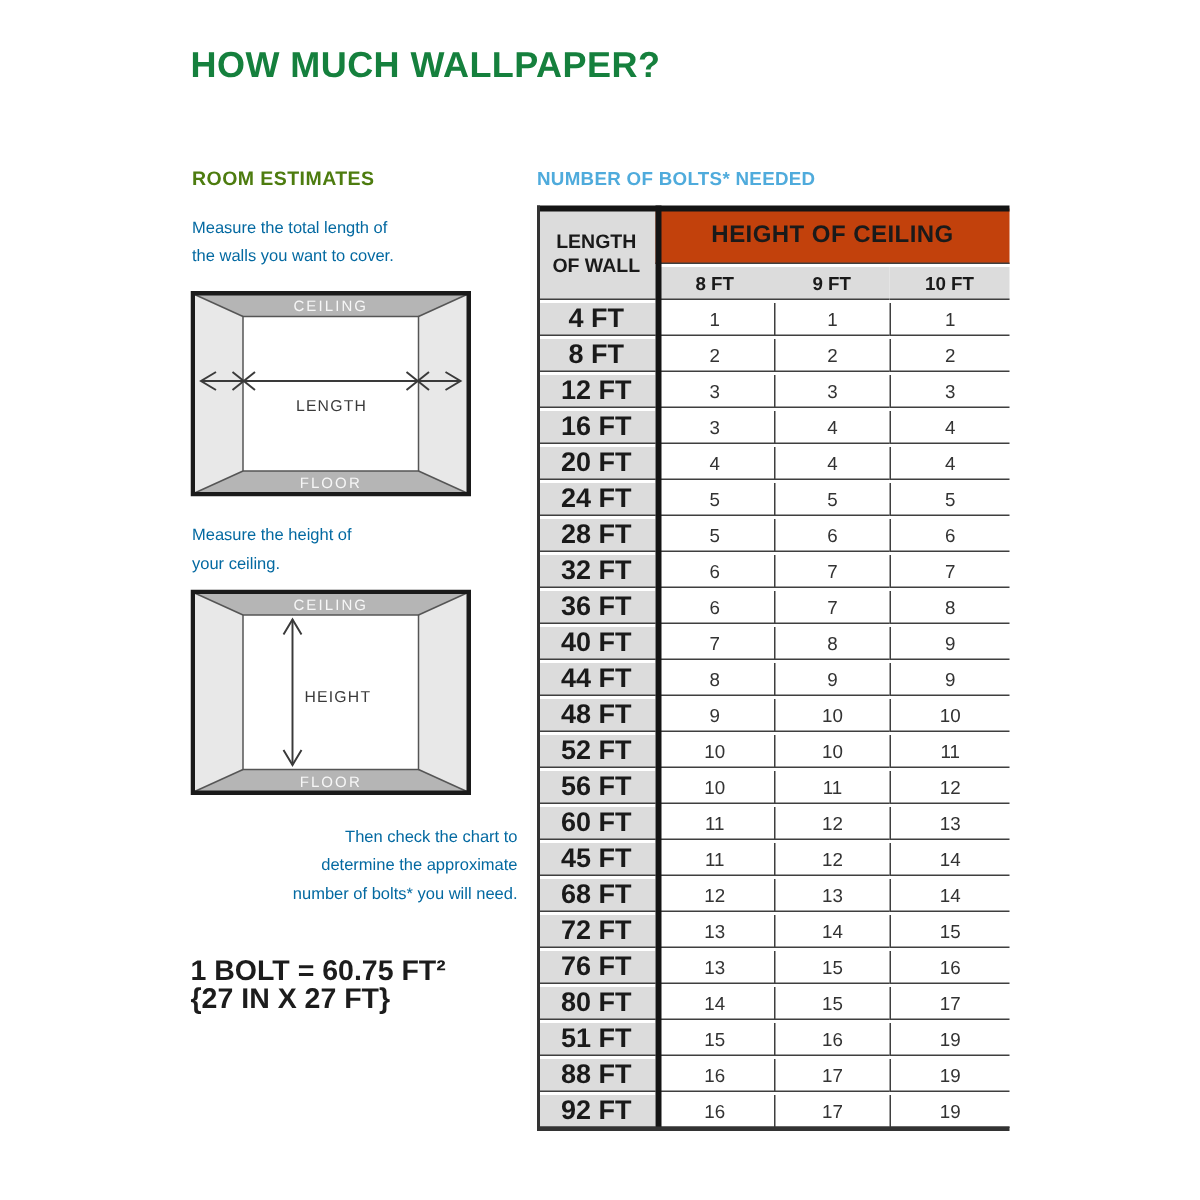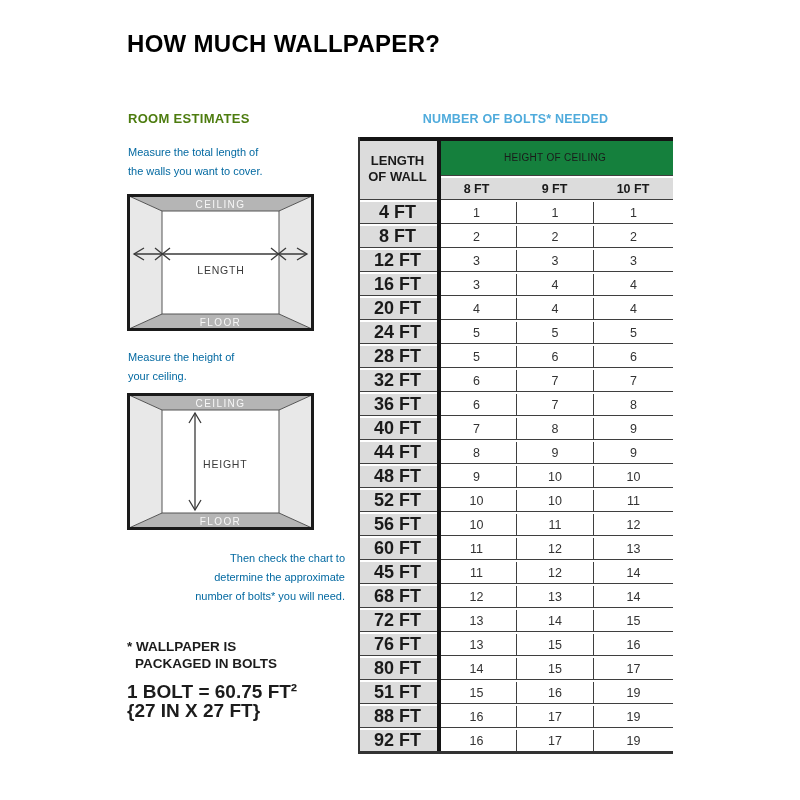--- a/index.html
+++ b/index.html
@@ -4,21 +4,21 @@
 <style>
   html,body { margin:0; padding:0; background:#fff; }
   .canvas {
     position:relative; width:800px; height:800px; background:#ffffff;
     font-family:"Liberation Sans","DejaVu Sans",sans-serif; color:#222;
     overflow:hidden;
   }
   
   .page-title {
     position:absolute; left:127px; top:30px; margin:0;
-    font-size:24px; font-weight:bold; letter-spacing:0.3px; color:#000000;
+    font-size:24px; font-weight:bold; letter-spacing:0.3px; color:#15803d;
   }
   
   .left-col { position:absolute; left:127px; top:111px; width:218px; }
   .sec-heading {
     margin:0 0 17px 1px; font-size:13px; font-weight:bold;
     letter-spacing:0.3px; color:#4d7c0f;
   }
   .step {
     margin:0 0 13px 1px; font-size:11px; line-height:19px; color:#0369a1;
     white-space:pre-line;
@@ -28,34 +28,34 @@
   .room-svg { display:block; margin:0 0 17px 0; }
   .room-svg.d2 { margin-bottom:19px; }
   .diag-caption { fill:#f7f7f7; font-size:10px; letter-spacing:1.4px; font-family:inherit; }
   .diag-label  { fill:#3a3a3a; font-size:10.5px; letter-spacing:0.8px; font-family:inherit; }
   .footnote { margin:0 0 10px 0; font-size:13.5px; font-weight:bold; line-height:17px; color:#1c1c1c; }
   .footnote .indent { padding-left:8px; }
   .boltinfo { font-size:19px; font-weight:bold; line-height:19px; color:#1c1c1c; }
   
   .right-col { position:absolute; left:358px; top:112px; width:315px; }
   .table-heading {
-    margin:0 0 11px 0; font-size:12.5px; font-weight:bold; text-align:center;
+    margin:0 0 11px 0; font-size:12.5px; font-weight:bold; 
     letter-spacing:0.2px; color:#4fabdc;
   }
   .table-wrap { position:relative; width:315px; }
   table.bolts { border-collapse:separate; border-spacing:0 2px; width:315px; table-layout:fixed; }
   table.bolts th, table.bolts td {
     padding:0; text-align:center; vertical-align:middle;
     border-bottom:1px solid #3f3f3f;
   }
   th.corner {
     background:#dcdcdc; font-weight:bold; font-size:13px; line-height:16px;
     color:#1a1a1a; white-space:pre-line;
   }
-  th.hoc { background:#15803d; font-weight:normal; font-size:10px; height:36px; letter-spacing:0.3px; color:#1a1a1a; }
+  th.hoc { background:#c2410c; font-weight:bold; font-size:16px; height:36px; letter-spacing:0.3px; color:#1a1a1a; }
   th.ft  { background:#dcdcdc; font-weight:bold; font-size:12.5px; height:21px; color:#1a1a1a; }
   td.rowhead { background:#dcdcdc; font-weight:bold; font-size:18px; height:21px; color:#1a1a1a; }
   td.val { font-size:12.5px; height:21px; color:#333; background:#fff; }
   td.val.c1, td.val.c2 { border-left:1px solid #3f3f3f; }
   
   .ov-top    { position:absolute; left:0; right:0; top:0; height:4px; background:#141414; }
   .ov-left   { position:absolute; left:0; top:0; bottom:0; width:2px; background:#333; }
   .ov-vline  { position:absolute; left:79px; top:0; bottom:0; width:4px; background:#141414; }
   .ov-bottom { position:absolute; left:0; right:0; bottom:0; height:3px; background:#333; }
 </style>
@@ -123,24 +123,20 @@
       </g>
       <text x="93.5" y="13.5" text-anchor="middle" class="diag-caption">CEILING</text>
       <text x="93.5" y="131.5" text-anchor="middle" class="diag-caption">FLOOR</text>
       <text x="76" y="75" class="diag-label">HEIGHT</text>
     </svg>
 
     <p class="step s3">Then check the chart to
 determine the approximate
 number of bolts* you will need.</p>
 
-    <div class="footnote">
-      <div>* WALLPAPER IS</div>
-      <div class="indent">PACKAGED IN BOLTS</div>
-    </div>
 
     <div class="boltinfo">
       <div>1 BOLT = 60.75 FT²</div>
       <div>{27 IN X 27 FT}</div>
     </div>
   </div>
 
   <div class="right-col">
     <h2 class="table-heading">NUMBER OF BOLTS* NEEDED</h2>
 

